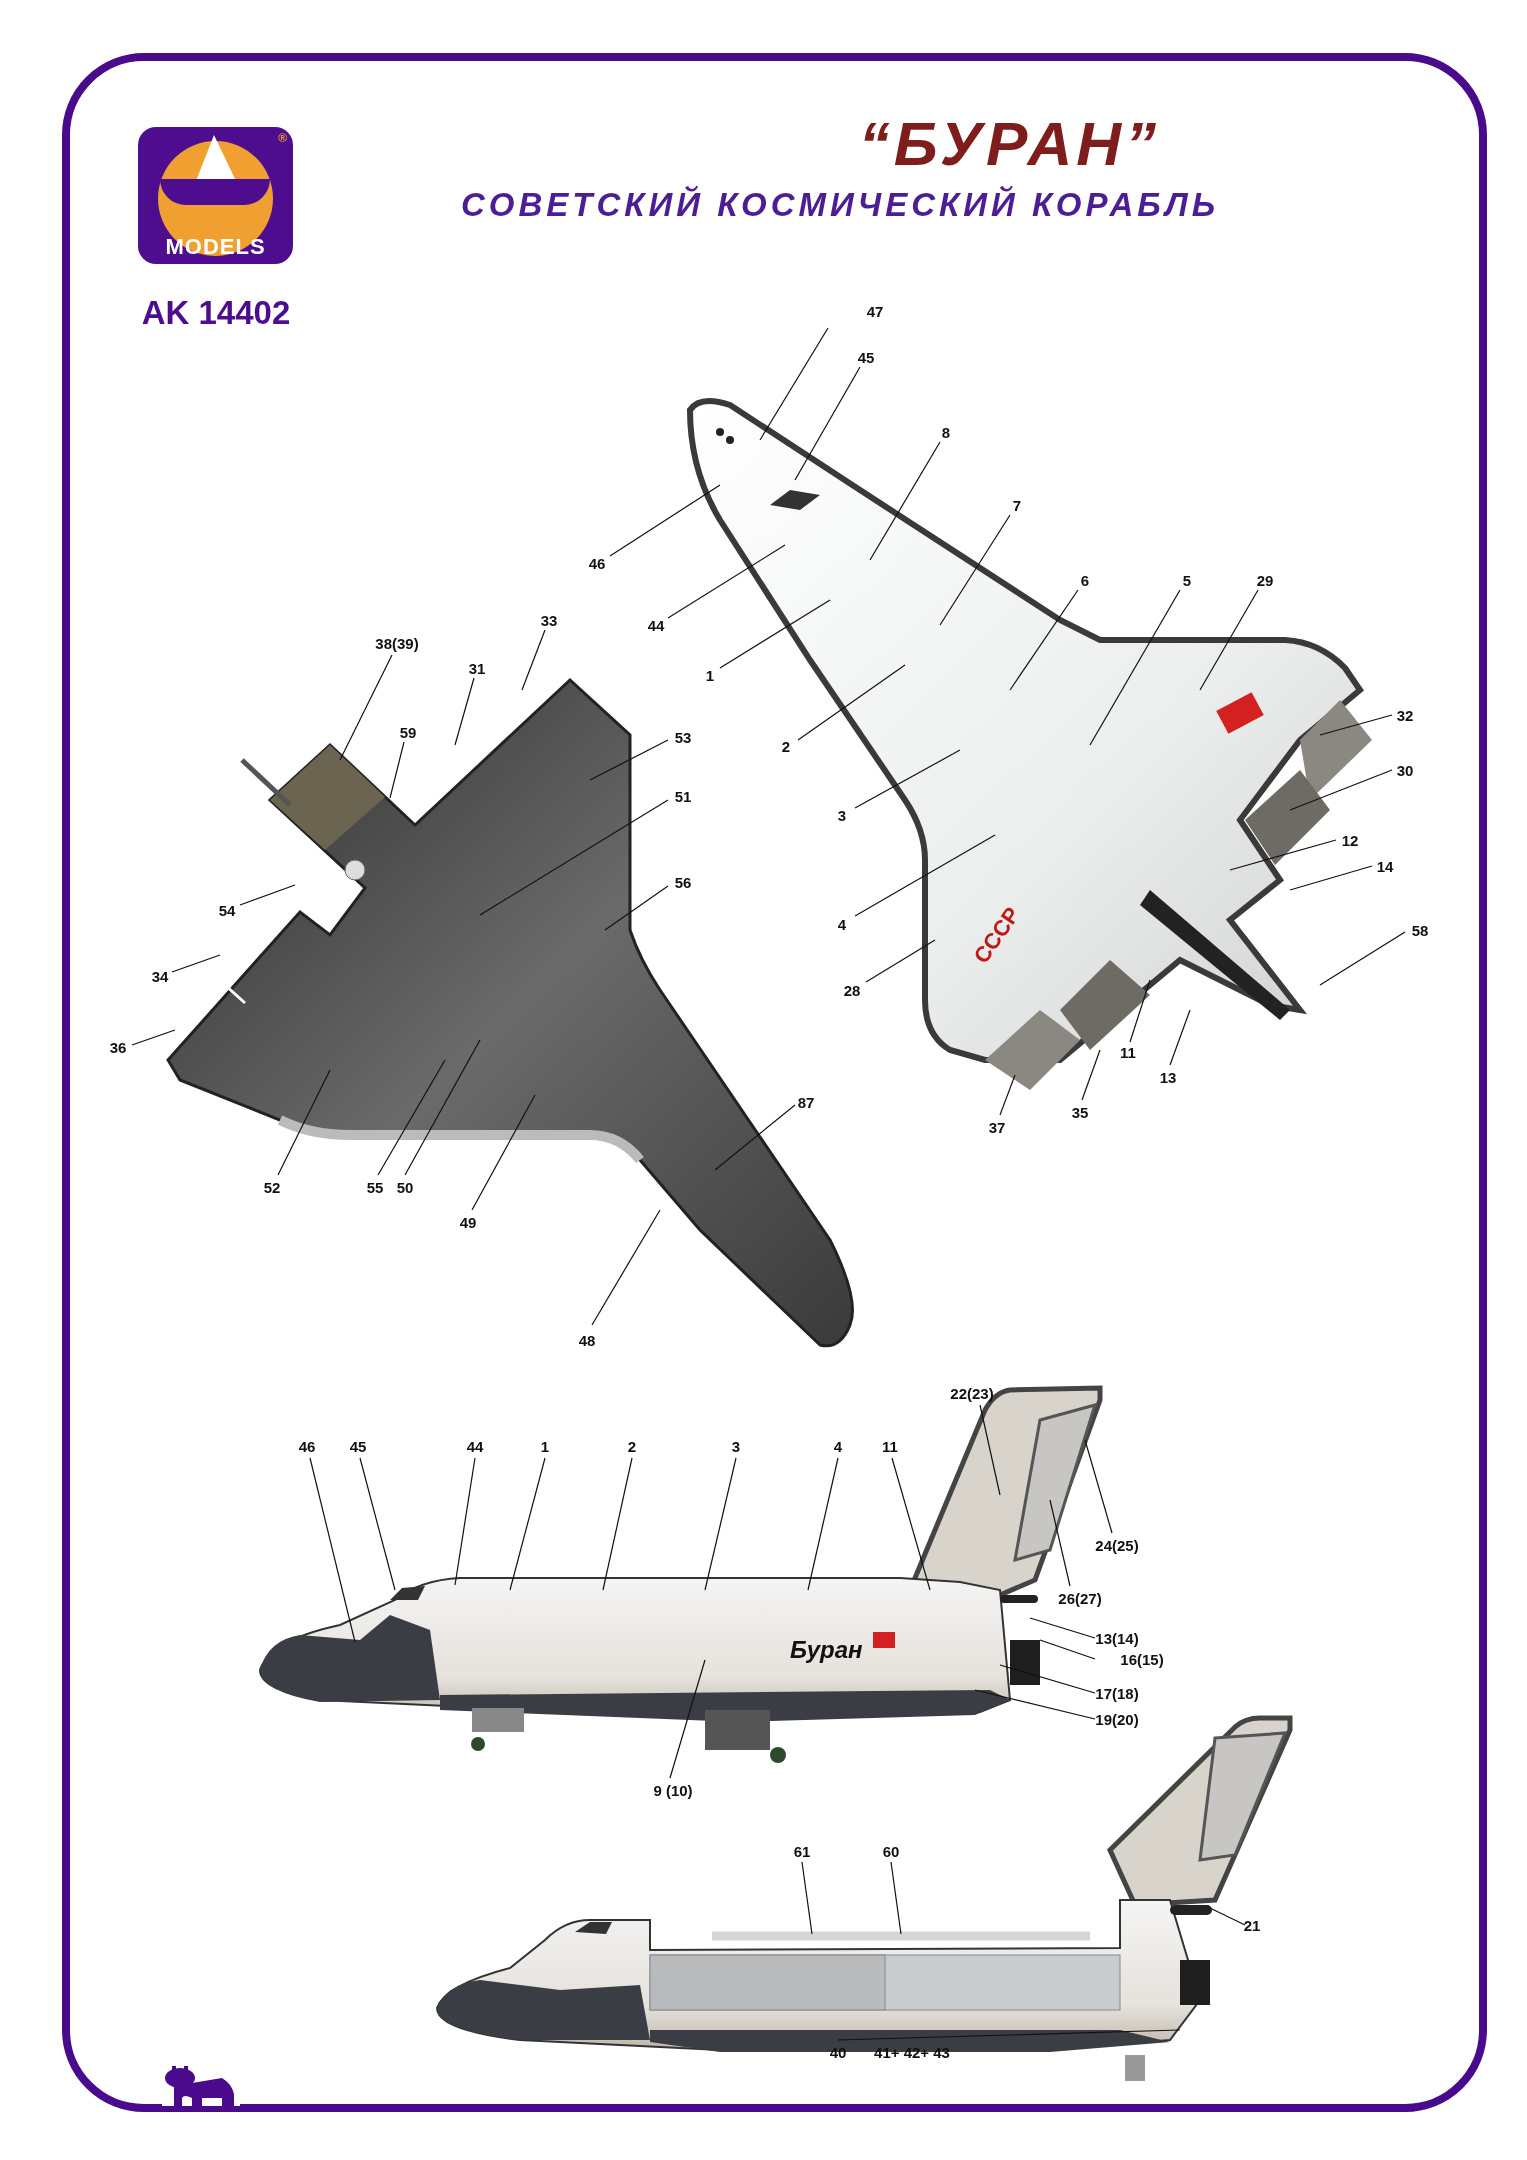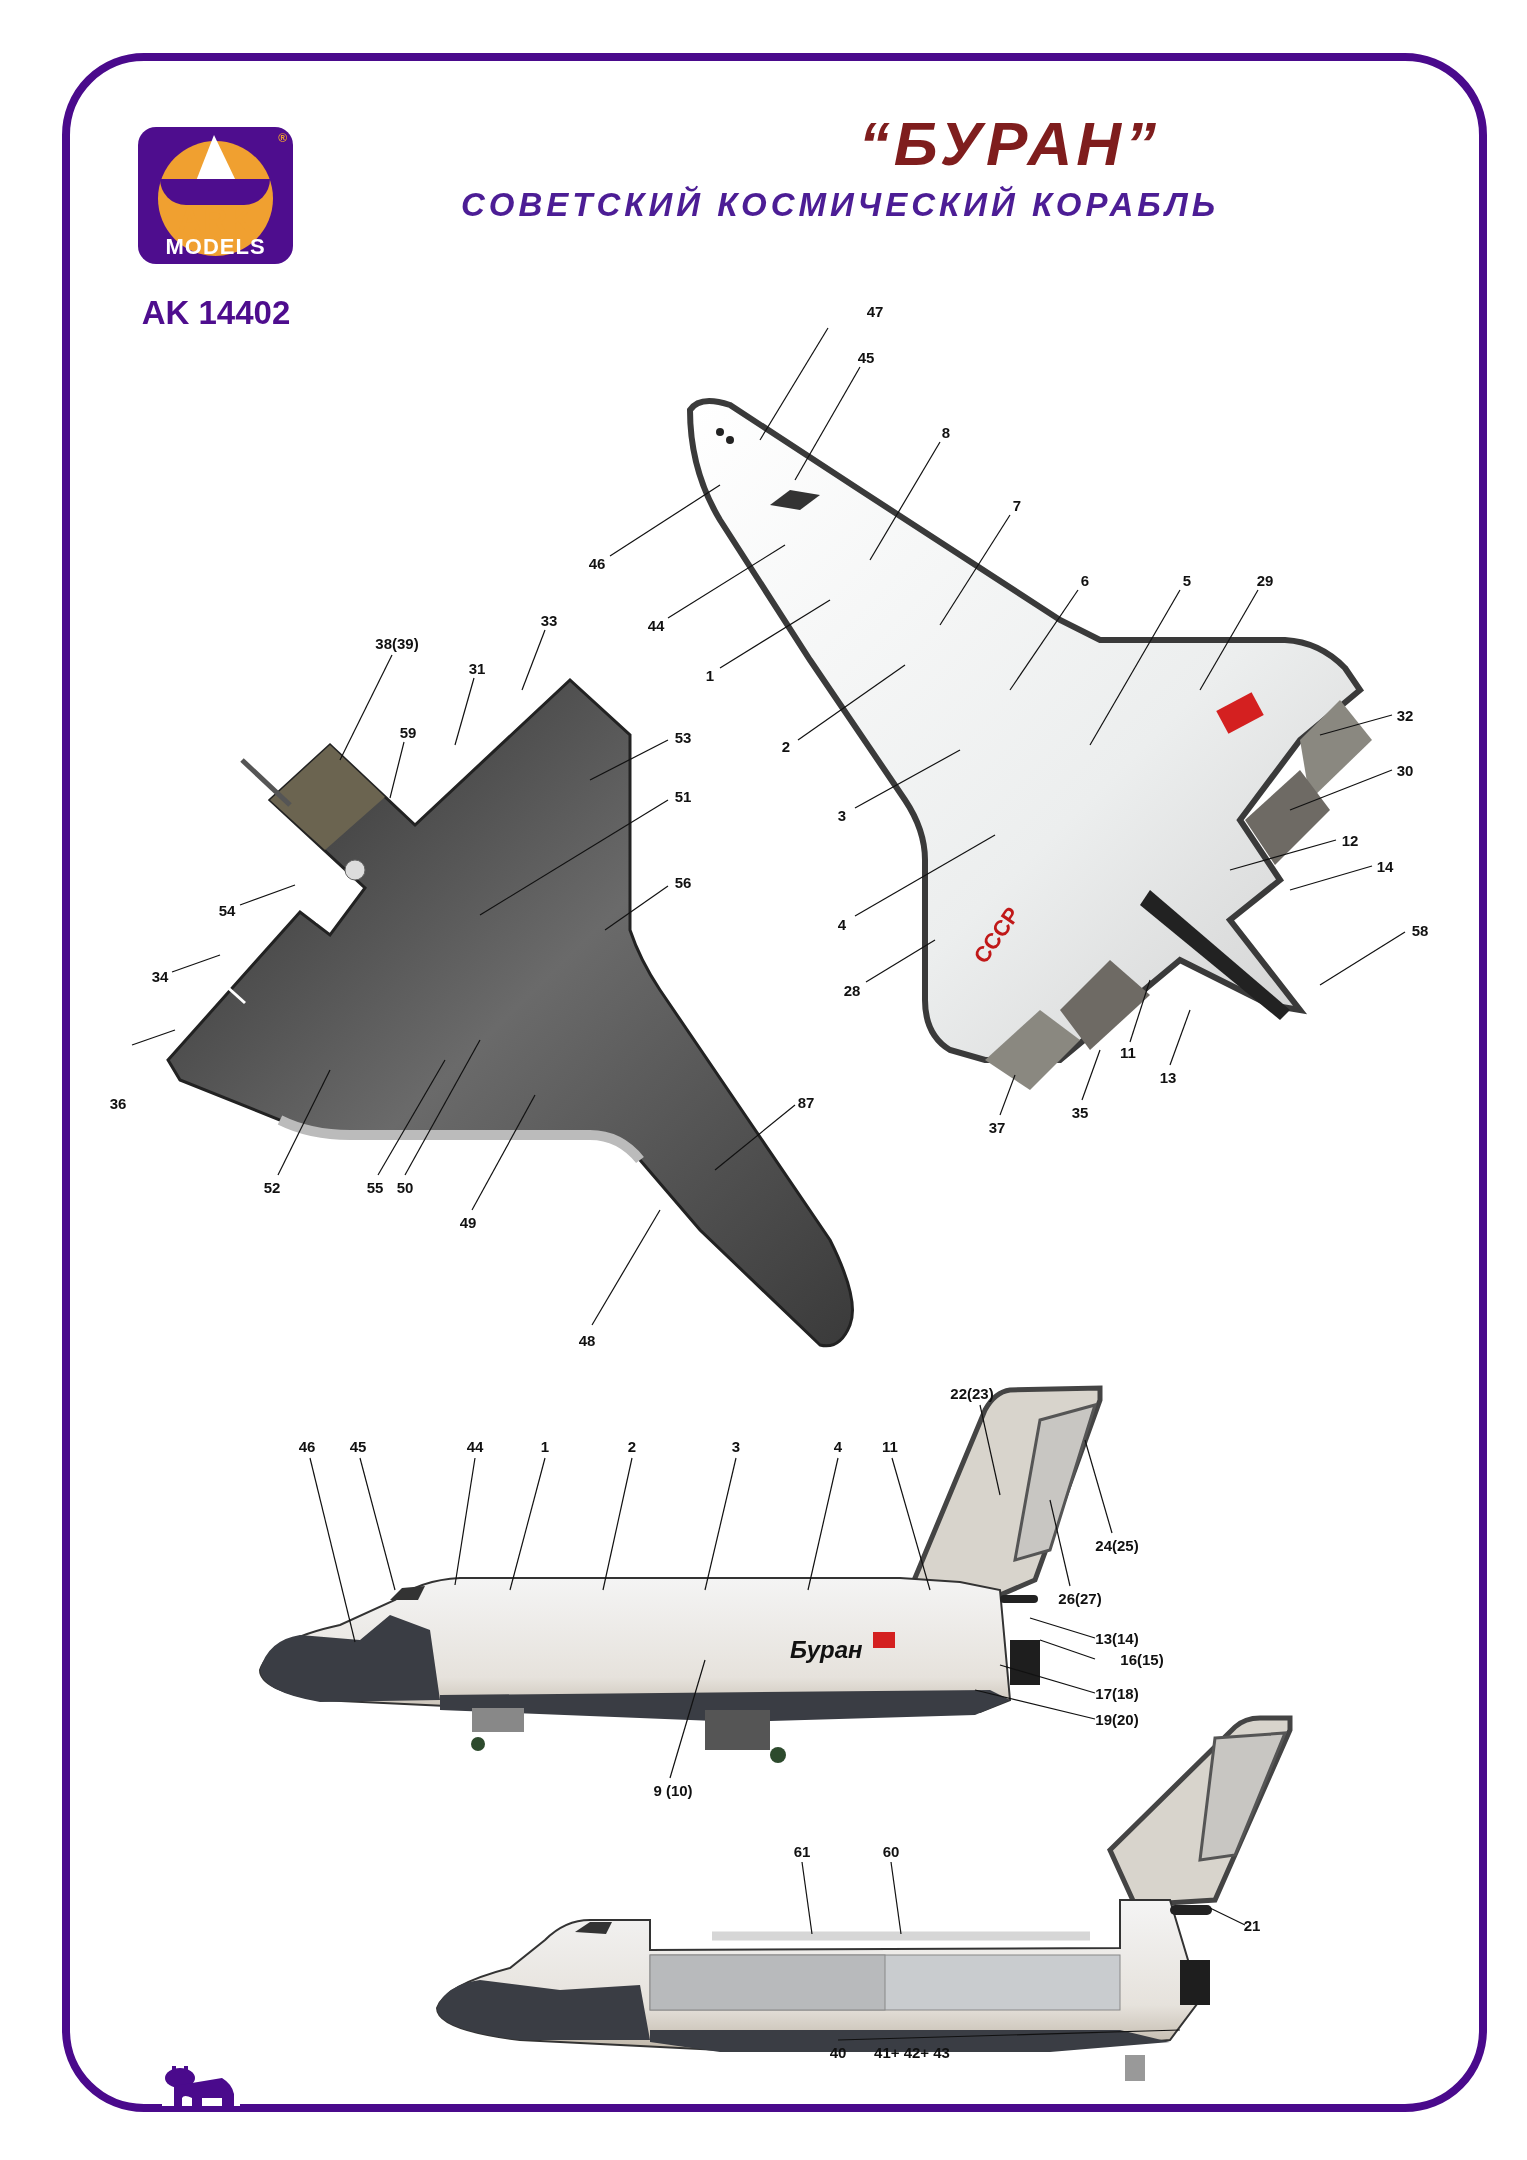--- a/index.html
+++ b/index.html
@@ -206,21 +206,21 @@
     <div class="lbl" style="left: 597px; top: 563px;">46</div>
     <div class="lbl" style="left: 397px; top: 643px;">38(39)</div>
     <div class="lbl" style="left: 549px; top: 620px;">33</div>
     <div class="lbl" style="left: 477px; top: 668px;">31</div>
     <div class="lbl" style="left: 408px; top: 732px;">59</div>
     <div class="lbl" style="left: 683px; top: 737px;">53</div>
     <div class="lbl" style="left: 683px; top: 796px;">51</div>
     <div class="lbl" style="left: 683px; top: 882px;">56</div>
     <div class="lbl" style="left: 227px; top: 910px;">54</div>
     <div class="lbl" style="left: 160px; top: 976px;">34</div>
-    <div class="lbl" style="left: 118px; top: 1103px; text-align: right;">36</div>
+    <div class="lbl" style="left: 118px; top: 1047px; text-align: right;">36</div>
     <div class="lbl" style="left: 272px; top: 1187px;">52</div>
     <div class="lbl" style="left: 375px; top: 1187px;">55</div>
     <div class="lbl" style="left: 405px; top: 1187px;">50</div>
     <div class="lbl" style="left: 468px; top: 1222px;">49</div>
     <div class="lbl" style="left: 806px; top: 1102px;">87</div>
     <div class="lbl" style="left: 587px; top: 1340px;">48</div>
     <div class="lbl" style="left: 307px; top: 1446px;">46</div>
     <div class="lbl" style="left: 358px; top: 1446px;">45</div>
     <div class="lbl" style="left: 475px; top: 1446px;">44</div>
     <div class="lbl" style="left: 545px; top: 1446px;">1</div>

